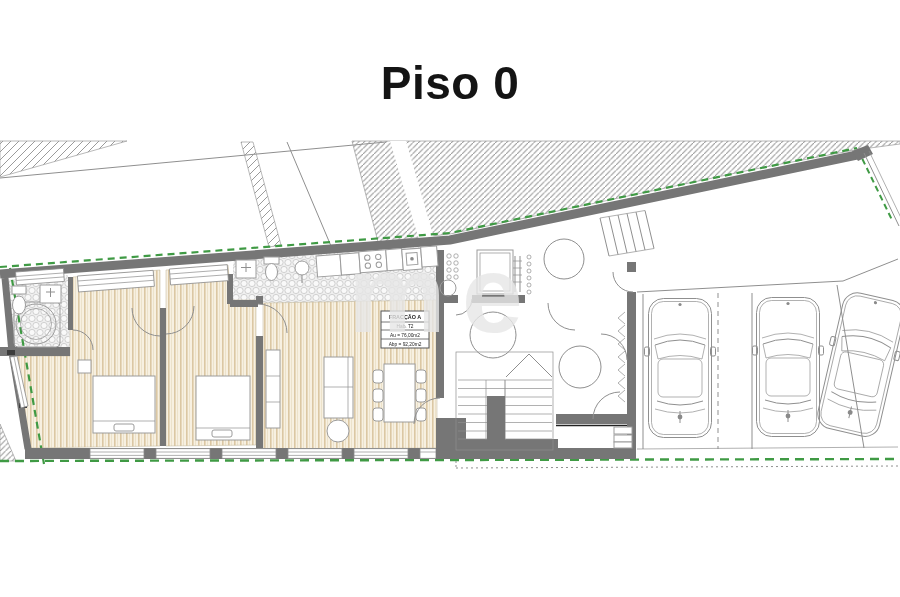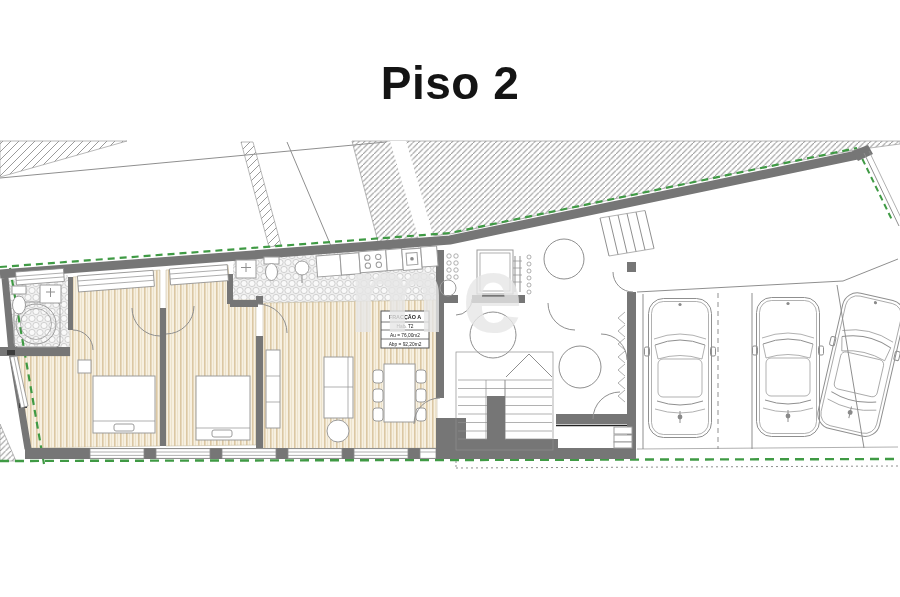--- a/index.html
+++ b/index.html
@@ -19,21 +19,21 @@
   .glass{fill:#ffffff;stroke:#8a8a8a;stroke-width:0.8;}
   .dark{fill:#3c3c3c;}
   .lbl{font-family:"Liberation Sans",sans-serif;fill:#222;}
   .wm{font-family:"Liberation Sans",sans-serif;font-weight:700;
       fill:var(--watermark,#e7e7e7);opacity:0.8;letter-spacing:16px;}
 </style>
 </head>
 <body>
 
 <div class="stage">
-  <h1 class="plan-title">Piso 2</h1>
+  <h1 class="plan-title">Piso 0</h1>
 
   <svg width="900" height="597" viewBox="0 0 900 597">
     <defs>
       <pattern id="hatchL" width="8" height="8" patternUnits="userSpaceOnUse">
         <path d="M0,8 L8,0" stroke="#9b9b9b" stroke-width="1"></path>
       </pattern>
       <pattern id="hatchD" width="5.5" height="5.5" patternUnits="userSpaceOnUse">
         <path d="M0,5.5 L5.5,0" stroke="#989898" stroke-width="1.1"></path>
       </pattern>
       <pattern id="wood" width="6" height="12" patternUnits="userSpaceOnUse">

